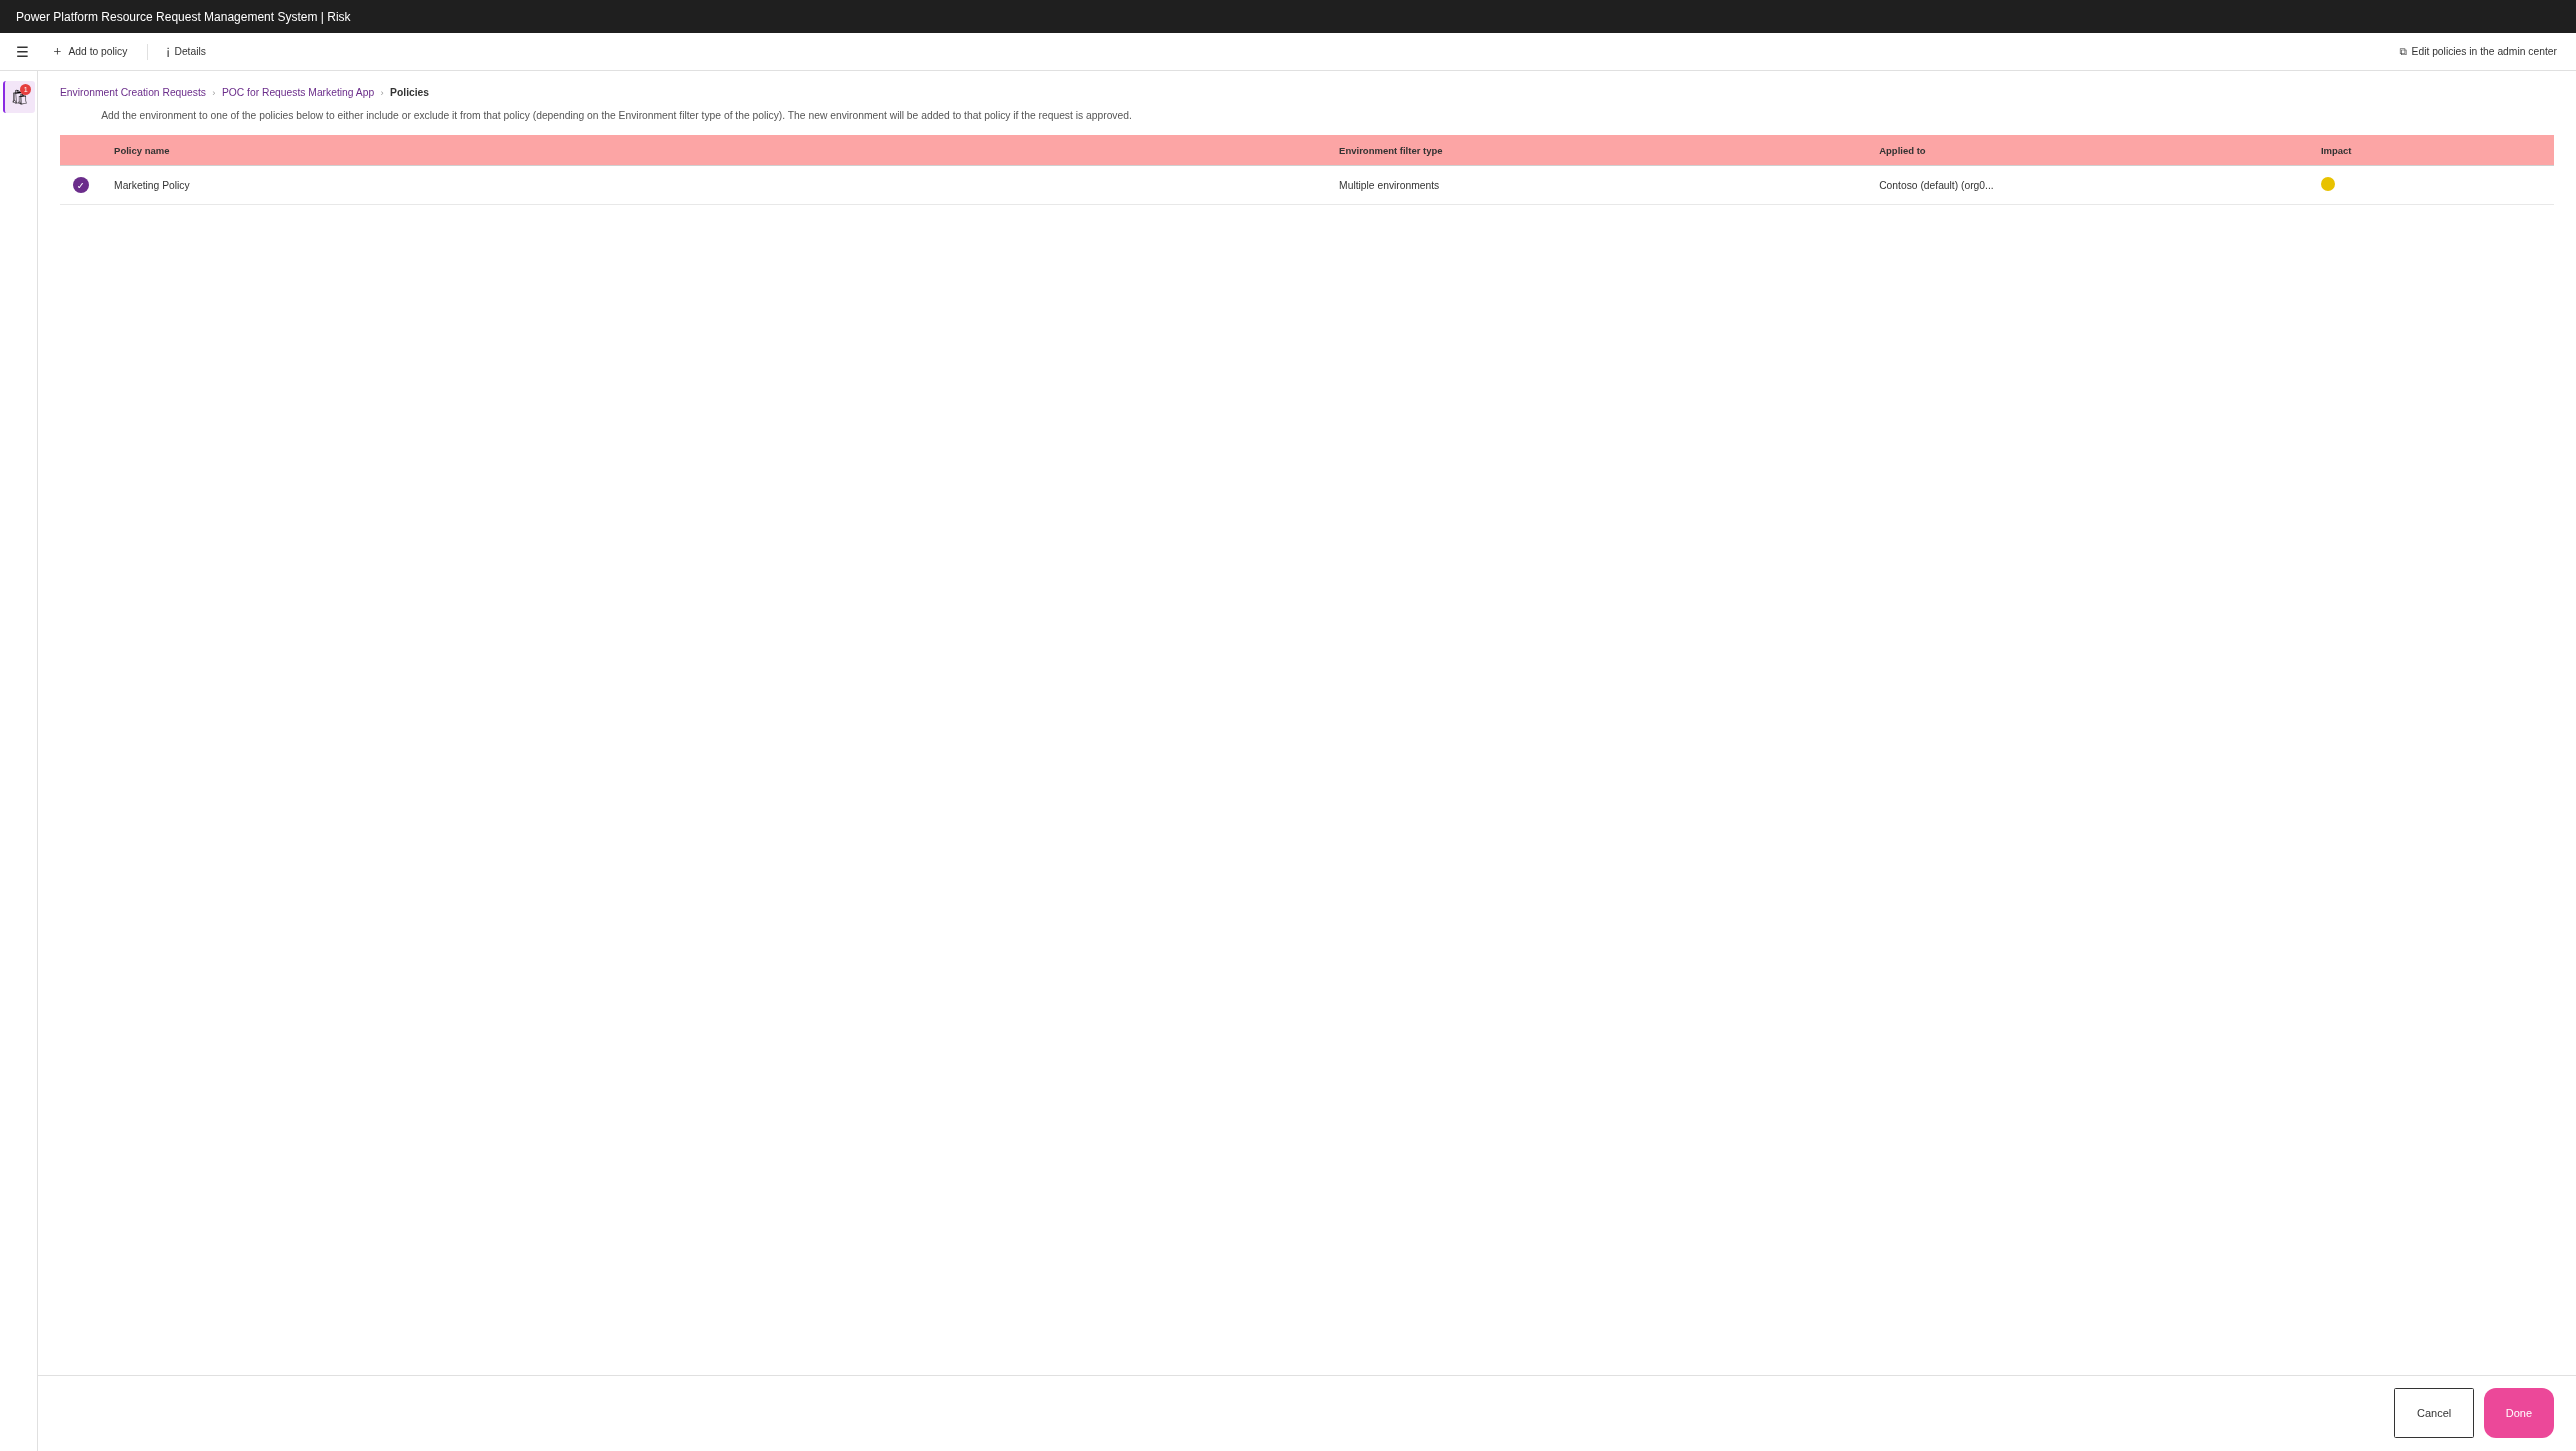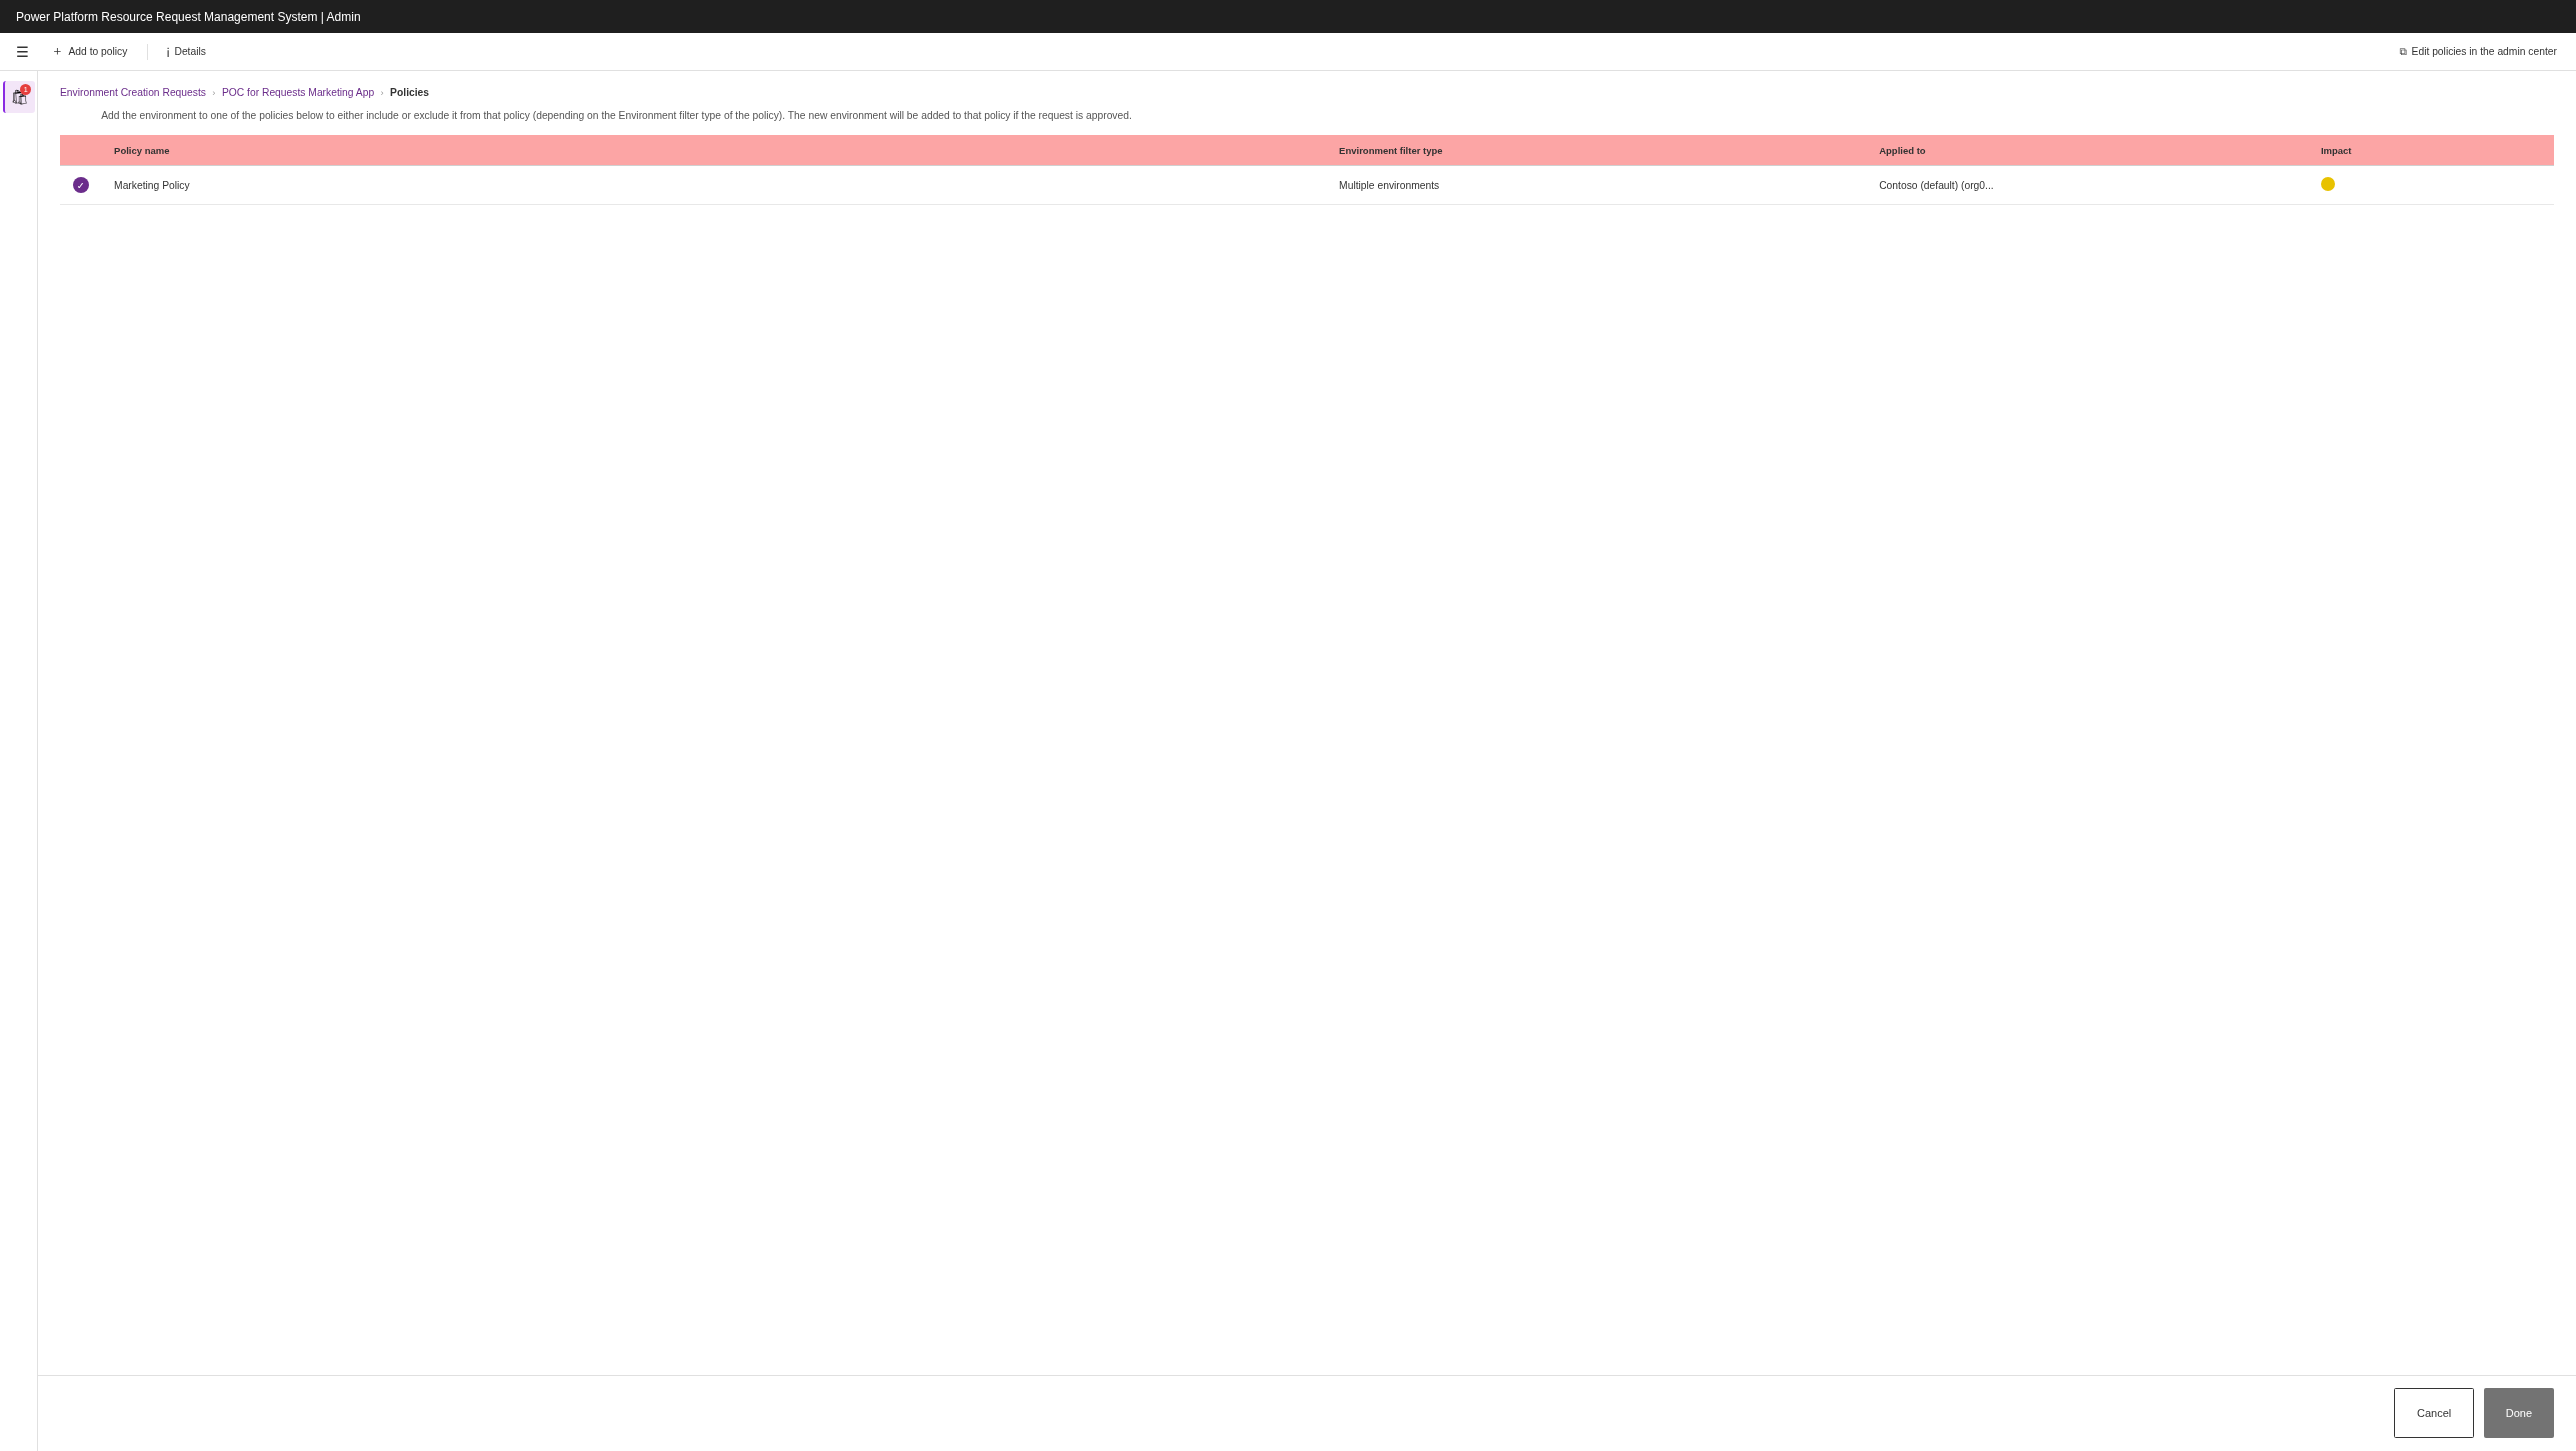--- a/index.html
+++ b/index.html
@@ -267,37 +267,37 @@
       border: 0.8px solid #333;
       background: #fff;
       color: #333;
       font-size: 11px;
       cursor: pointer;
       border-radius: 1.6px;
     }
     .btn-done {
       padding: 19px 22px;
       border: none;
-      background: #737373;
+      background: #ec4899;
       color: #fff;
       font-size: 11px;
       cursor: pointer;
-      border-radius: 2px;
+      border-radius: 12px;
     }
 
     .col-policy { width: 50%; }
     .col-env { width: 22%; }
     .col-applied { width: 18%; }
     .col-impact { width: 10%; }
   </style>
 </head>
 <body>
 
 <div class="title-bar">
-  <span>Power Platform Resource Request Management System | Admin</span>
+  <span>Power Platform Resource Request Management System | Risk</span>
 </div>
 
 <div class="toolbar">
   <div class="toolbar-left">
     <button class="hamburger-btn">☰</button>
     <button class="toolbar-action">
       <span class="icon">＋</span>
       <span>Add to policy</span>
     </button>
     <div class="toolbar-divider"></div>

